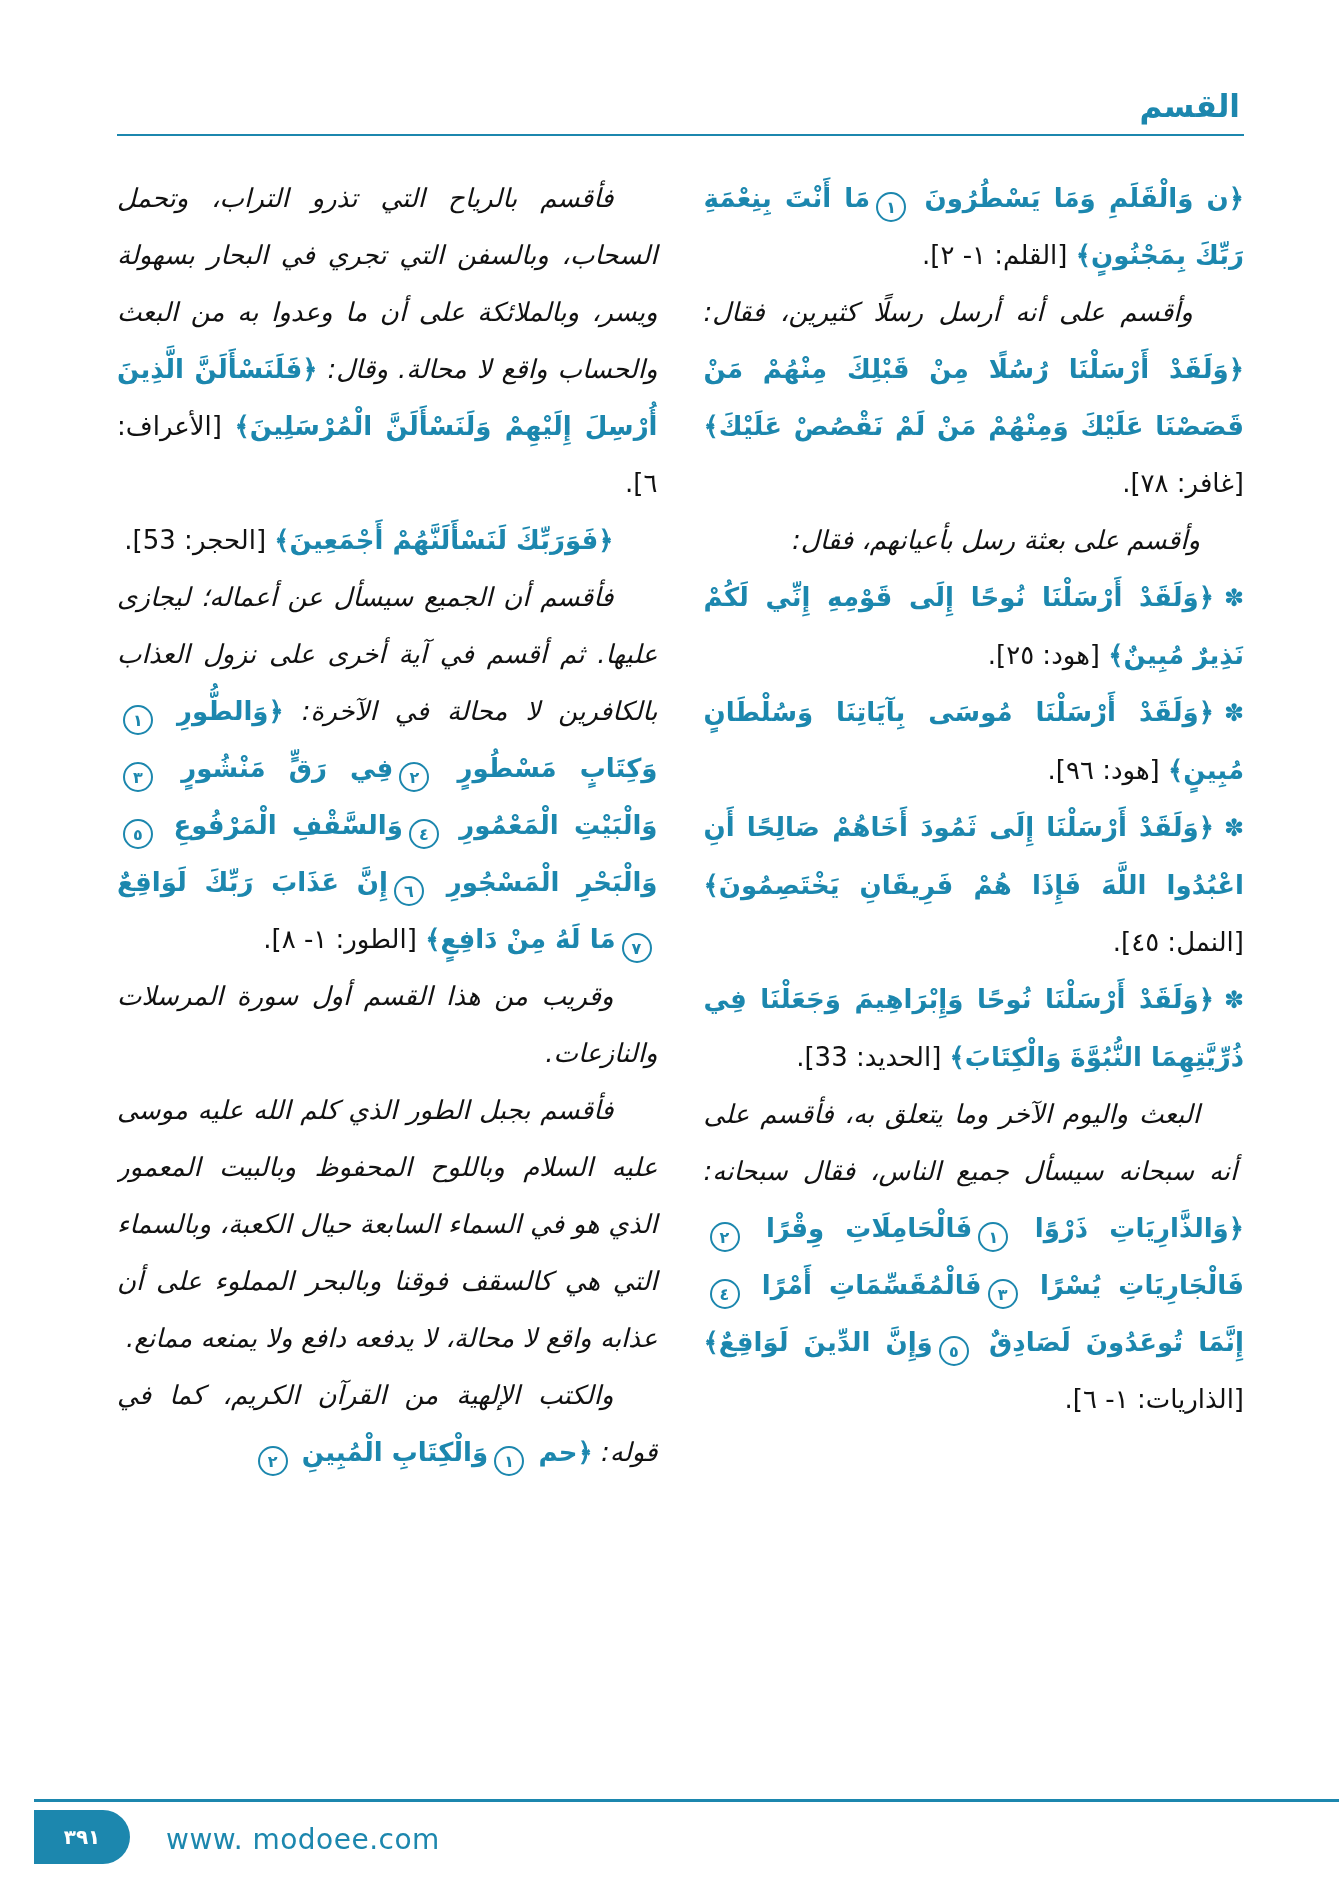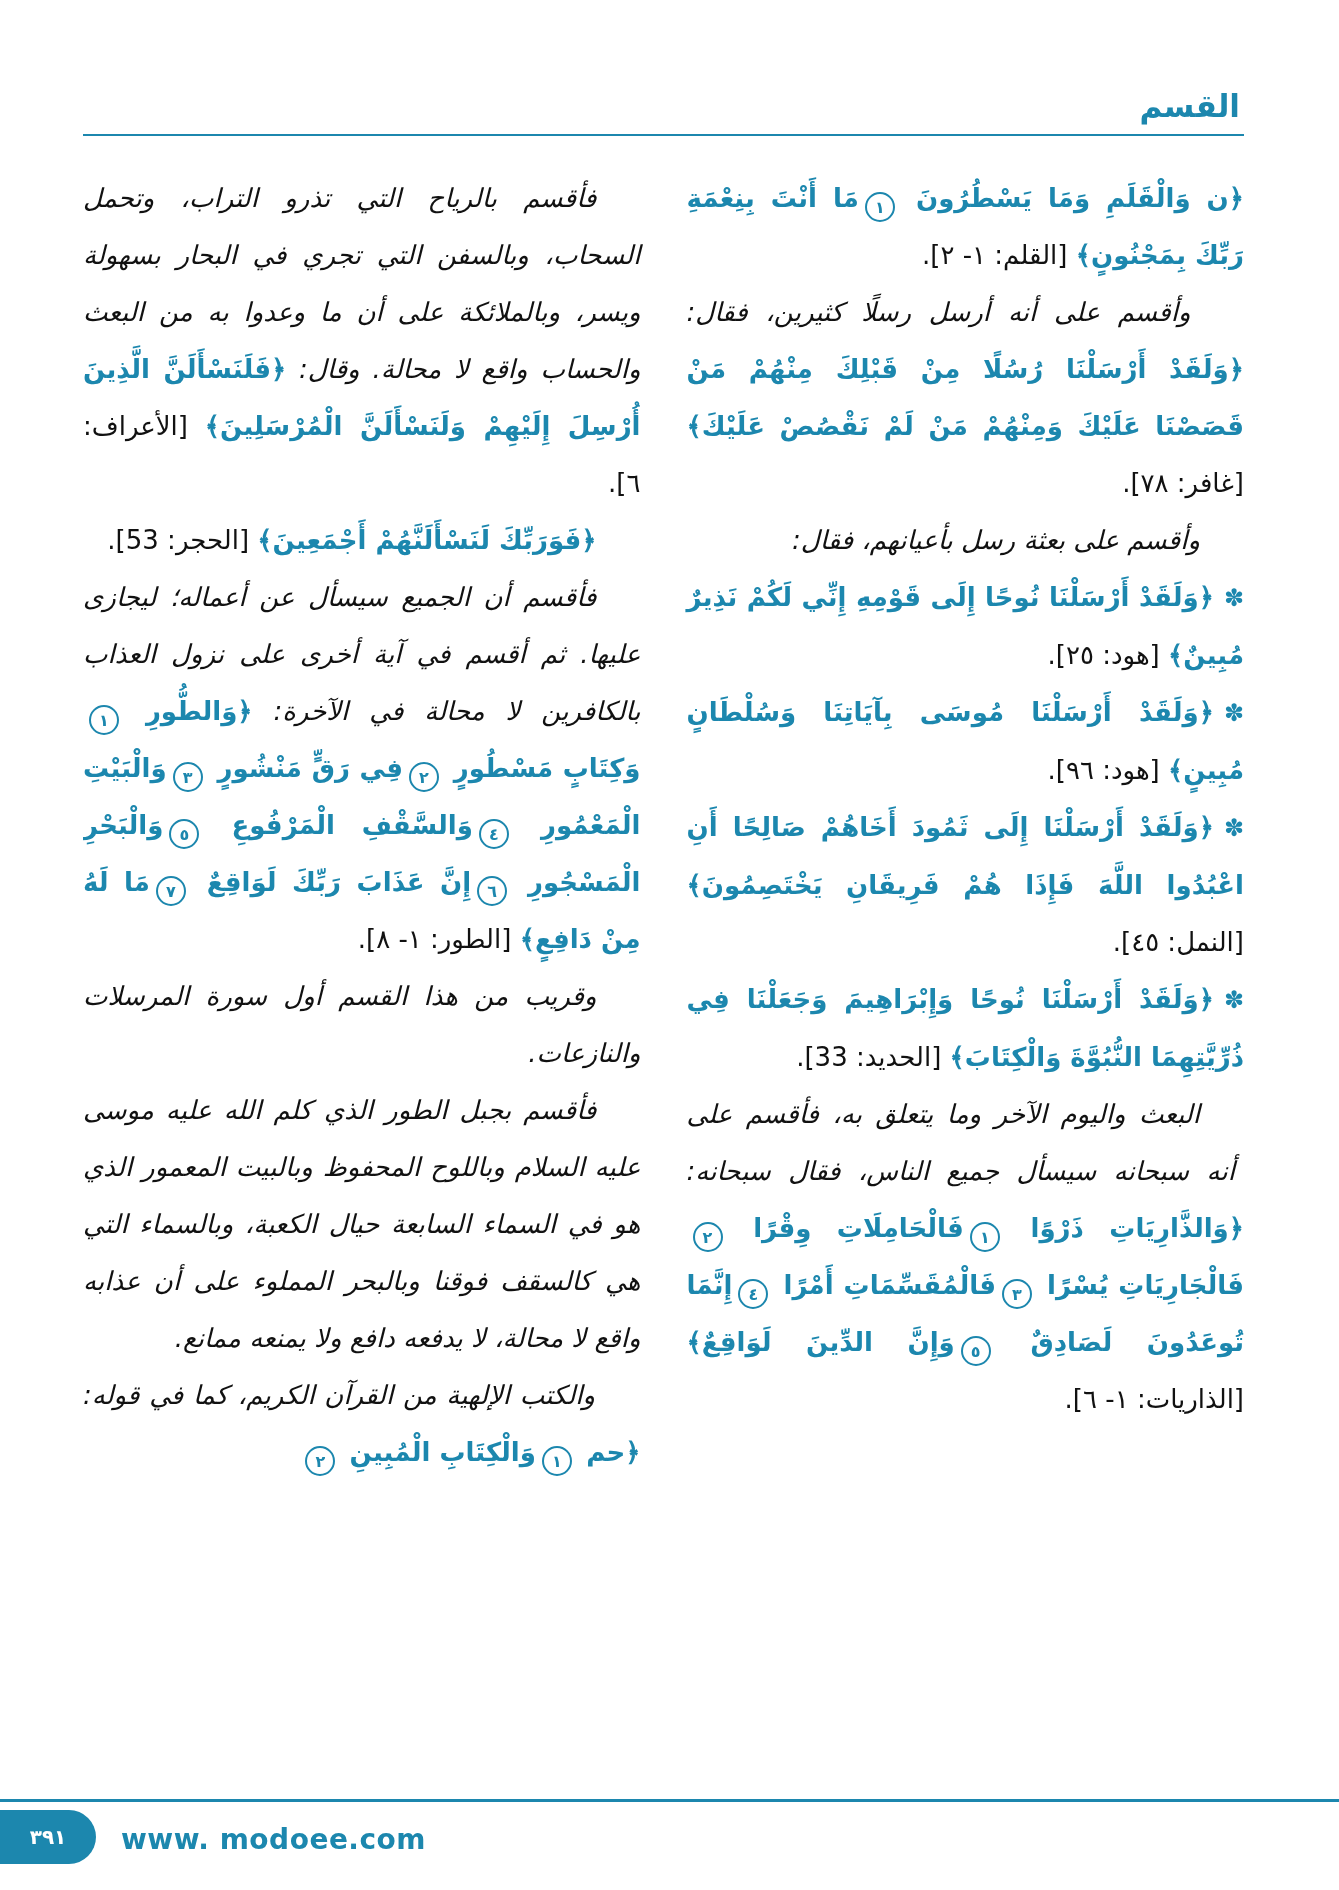--- a/index.html
+++ b/index.html
@@ -10,21 +10,21 @@
   html,body{margin:0;padding:0;}
   body{
     width:1339px;height:1890px;
     background:#ffffff;
     font-family:"DejaVu Sans", sans-serif;
     direction:rtl;
     position:relative;
     overflow:hidden;
     color:var(--ink);
   }
-  .page{position:absolute;inset:0;padding:88px 95px 0 83px;}
+  .page{position:absolute;inset:0;padding:88px 95px 0 83px;margin-left:34px;}
   
   .hdr-title{
     margin:0 4px 10px 0;
     color:var(--accent);
     font-size:31px;
     font-weight:bold;
     text-align:right;
     letter-spacing:1px;
   }
   .hdr-rule{height:2px;background:var(--accent);margin-bottom:34px;}
@@ -70,23 +70,23 @@
     position:absolute;left:0;bottom:26px;
     width:96px;height:54px;
     background:var(--accent);
     border-radius:0 27px 27px 0;
     color:#ffffff;
     font-size:20px;font-weight:bold;
     display:flex;align-items:center;justify-content:center;
     direction:rtl;
   }
   .site{
-    position:absolute;left:121px;bottom:34px;
+    position:absolute;left:132px;bottom:34px;
     color:var(--accent);
-    font-size:28px;font-weight:bold;
+    font-size:28px;font-weight:normal;
     direction:ltr;
     letter-spacing:0.5px;
   }
 </style>
 </head>
 <body>
 
 <div class="page">
 
   <header>

